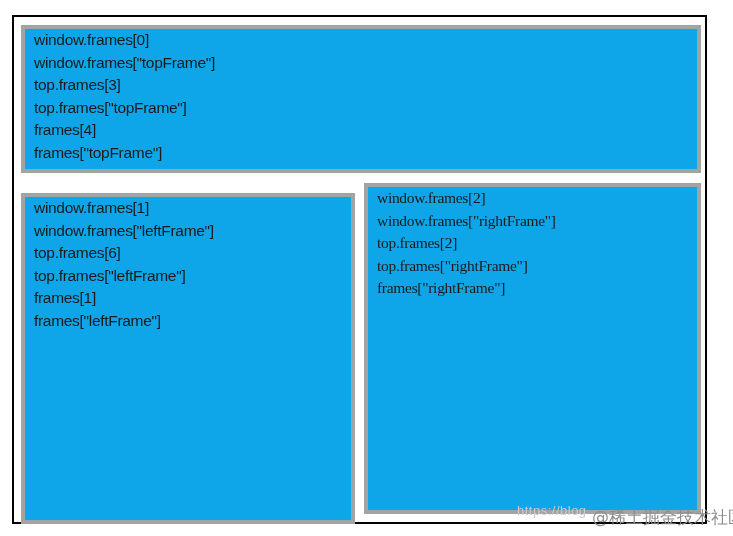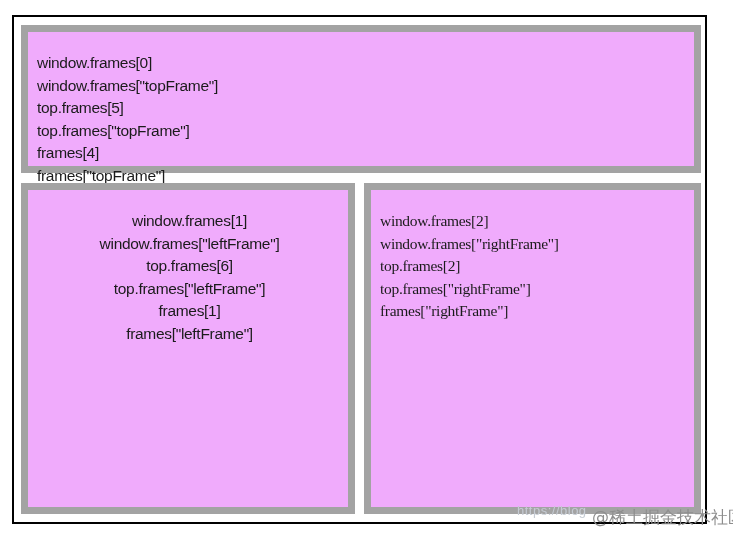--- a/index.html
+++ b/index.html
@@ -20,38 +20,37 @@
     top: 15px;
     width: 695px;
     height: 509px;
     border: 2px solid #000000;
     box-sizing: border-box;
     background: #ffffff;
     z-index: 1;
   }
   .frame-box {
     position: absolute;
-    border: 7px solid #a3a3a3;
+    border: 4px solid #a3a3a3;
     box-sizing: border-box;
-    background: #f0abfc;
+    background: #0ea5e9;
     z-index: 2;
-    padding: 20px 6px 0 9px;
+    padding: 0 6px 0 9px;
   }
   .frame-box.top {
     left: 21px;
     top: 25px;
     width: 680px;
     height: 148px;
   }
   .frame-box.left {
     left: 21px;
-    top: 183px;
+    top: 193px;
     width: 334px;
     height: 331px;
-    text-align: center;
   }
   .frame-box.right {
     left: 364px;
     top: 183px;
     width: 337px;
     height: 331px;
     font-family: Liberation Serif, serif;
   }
   .code-line {
     font-size: 15.5px;
@@ -82,21 +81,21 @@
   }
 </style>
 </head>
 <body>
 
 <div class="outer-border"></div>
 
 <div class="frame-box top">
   <div class="code-line">window.frames[0]</div>
   <div class="code-line">window.frames["topFrame"]</div>
-  <div class="code-line">top.frames[5]</div>
+  <div class="code-line">top.frames[3]</div>
   <div class="code-line">top.frames["topFrame"]</div>
   <div class="code-line">frames[4]</div>
   <div class="code-line">frames["topFrame"]</div>
 </div>
 
 <div class="frame-box left">
   <div class="code-line">window.frames[1]</div>
   <div class="code-line">window.frames["leftFrame"]</div>
   <div class="code-line">top.frames[6]</div>
   <div class="code-line">top.frames["leftFrame"]</div>

